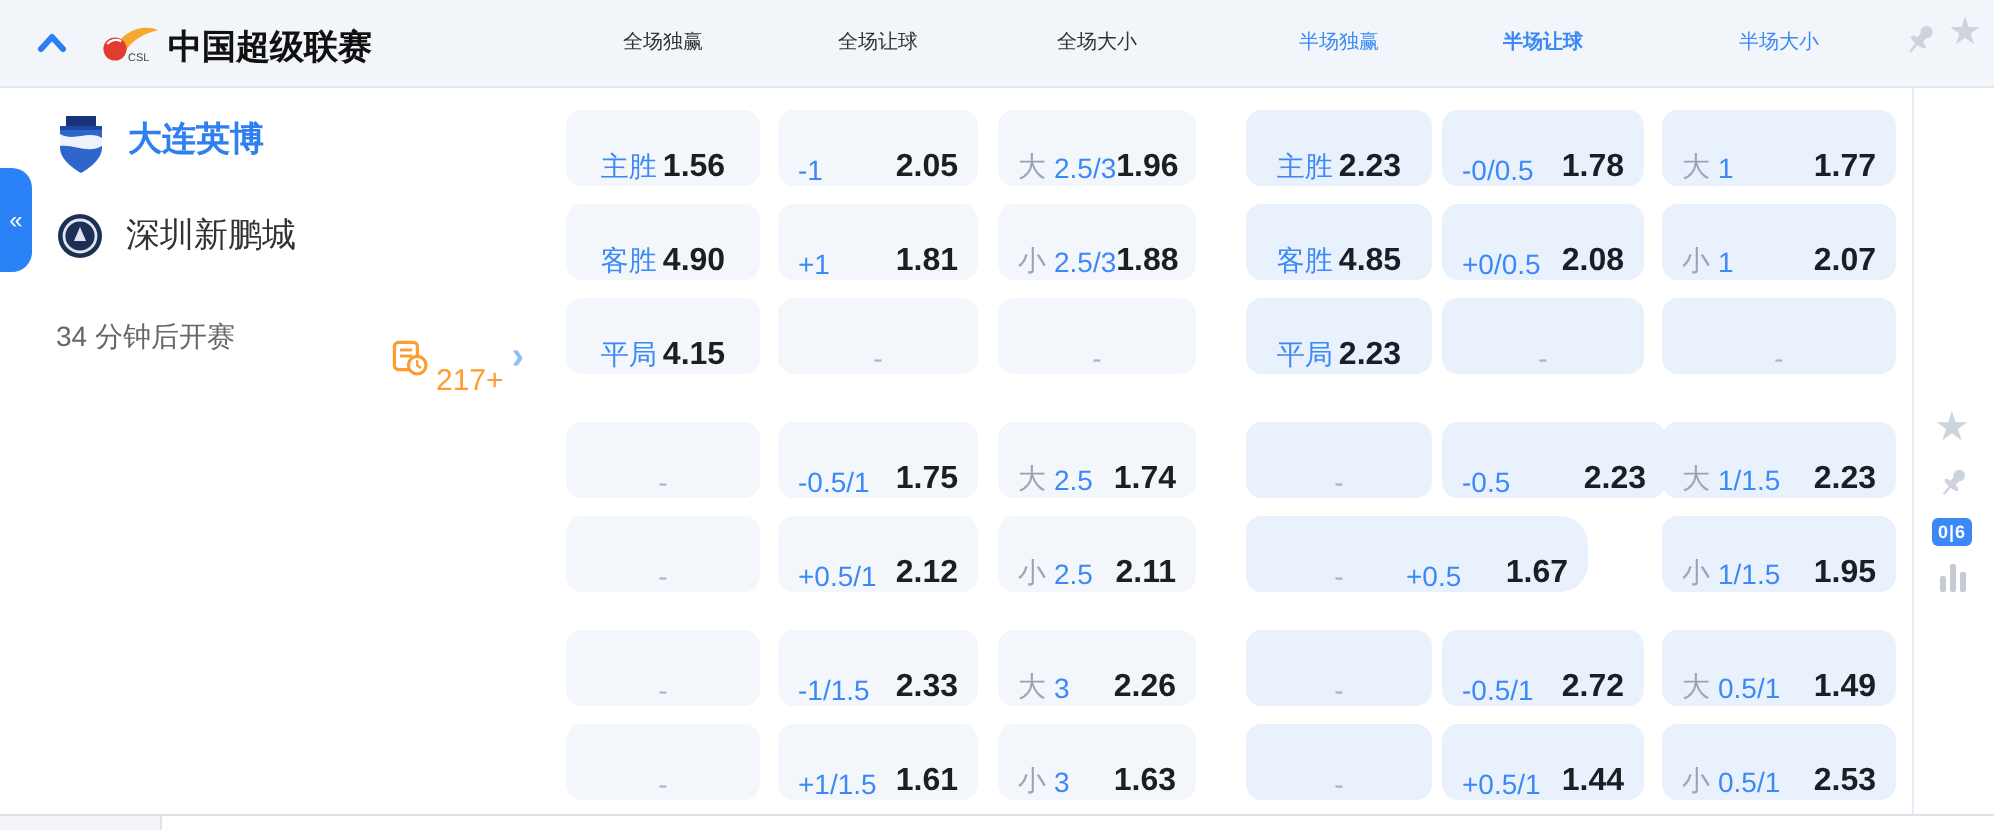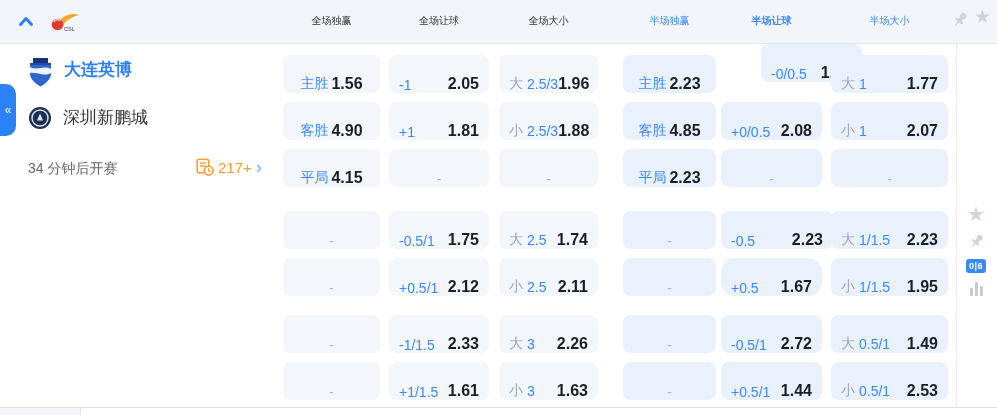--- a/index.html
+++ b/index.html
@@ -27,21 +27,21 @@
   .collapse-tab{position:absolute;left:0;top:84px;width:16px;height:52px;background:#2b82f6;
     border-radius:0 10px 10px 0;color:#fff;display:flex;align-items:center;justify-content:center;
     font-size:12px;cursor:pointer;}
   .team-row{position:absolute;left:28px;display:flex;gap:11px;cursor:pointer;}
   .team-row.home{top:58px;}
   .team-row.away{top:106px;}
   .team-name{font-size:17px;color:#333;}
   .team-row.home .team-name{color:var(--home-blue);font-weight:bold;}
   .kickoff{position:absolute;left:28px;top:160px;font-size:14px;color:#666;}
   .markets-link{position:absolute;left:196px;top:158px;display:flex;align-items:center;gap:4px;cursor:pointer;}
-  .markets-count{font-size:15px;color:var(--orange);}
+  .markets-count{font-size:15px;color:var(--orange);margin-top:24px;}
   .markets-chev{font-size:19px;color:#8fc0f8;font-weight:bold;line-height:14px;}
 
   
   .odds-cell{position:absolute;height:38px;border-radius:8px;display:flex;align-items:flex-end;
     justify-content:space-between;padding:0 10px;font-size:14px;cursor:pointer;}
   .odds-cell.full{background:var(--full-bg);}
   .odds-cell.half{background:var(--half-bg);}
   .odds-cell .grp{display:flex;align-items:center;}
   .odds-cell .pfx{color:var(--pfx);margin-right:4px;}
   .odds-cell .lbl{color:var(--accent);}
@@ -78,20 +78,21 @@
         </svg>
     </span>
     <span class="logo">
       <svg width="30" height="22" viewBox="0 0 30 22">
         <path d="M7 14 C11 4 22 1 29 4 C22 6 15 9 11.5 17 Z" fill="#f7a72e"></path>
         <circle cx="7.5" cy="13.5" r="5.8" fill="#e23c2e"></circle>
         <path d="M3.6 11 a5.6 5.6 0 0 1 7-1.4" stroke="#fff" stroke-width="1.1" fill="none"></path>
         <text x="14" y="19.5" font-size="5.5" fill="#444">CSL</text>
       </svg>
     </span>
+    <span class="league-title">中国超级联赛</span>
     <span class="hdr-pin">
       <svg width="18" height="18" viewBox="0 0 14 14">
           <g transform="rotate(40 7 7)" fill="#ced4dd">
             <circle cx="7" cy="3" r="2.4"></circle>
             <rect x="5.6" y="3.5" width="2.8" height="4" rx="1"></rect>
             <ellipse cx="7" cy="8" rx="3.6" ry="1.2"></ellipse>
             <rect x="6.5" y="8.5" width="1" height="4.5" rx="0.5"></rect>
           </g>
         </svg>
     </span>
@@ -168,21 +169,21 @@
           <span class="lbl">2.5/3</span>
         </span>
         <span class="val">1.96</span>
       </div>
       <div class="odds-cell half centered" style="left: 623px; top: 55px; width: 93px;">
         <span class="grp">
           <span class="lbl">主胜</span>
         </span>
         <span class="val">2.23</span>
       </div>
-      <div class="odds-cell half" style="left: 721px; top: 44px; width: 101px; margin-left: 40px;">
+      <div class="odds-cell half" style="left: 721px; top: 55px; width: 101px;">
         <span class="grp">
           <span class="lbl">-0/0.5</span>
         </span>
         <span class="val">1.78</span>
       </div>
       <div class="odds-cell half" style="left: 831px; top: 55px; width: 117px;">
         <span class="grp">
           <span class="pfx">大</span>
           <span class="lbl">1</span>
         </span>
@@ -294,21 +295,21 @@
       <div class="odds-cell full" style="left: 499px; top: 258px; width: 99px;">
         <span class="grp">
           <span class="pfx">小</span>
           <span class="lbl">2.5</span>
         </span>
         <span class="val">2.11</span>
       </div>
       <div class="odds-cell half dash" style="left: 623px; top: 258px; width: 93px;">
         <span>-</span>
       </div>
-      <div class="odds-cell half" style="left: 721px; top: 258px; width: 101px; border-radius: 14px;">
+      <div class="odds-cell half" style="left: 693px; top: 258px; width: 101px; border-radius: 14px;">
         <span class="grp">
           <span class="lbl">+0.5</span>
         </span>
         <span class="val">1.67</span>
       </div>
       <div class="odds-cell half" style="left: 831px; top: 258px; width: 117px;">
         <span class="grp">
           <span class="pfx">小</span>
           <span class="lbl">1/1.5</span>
         </span>

